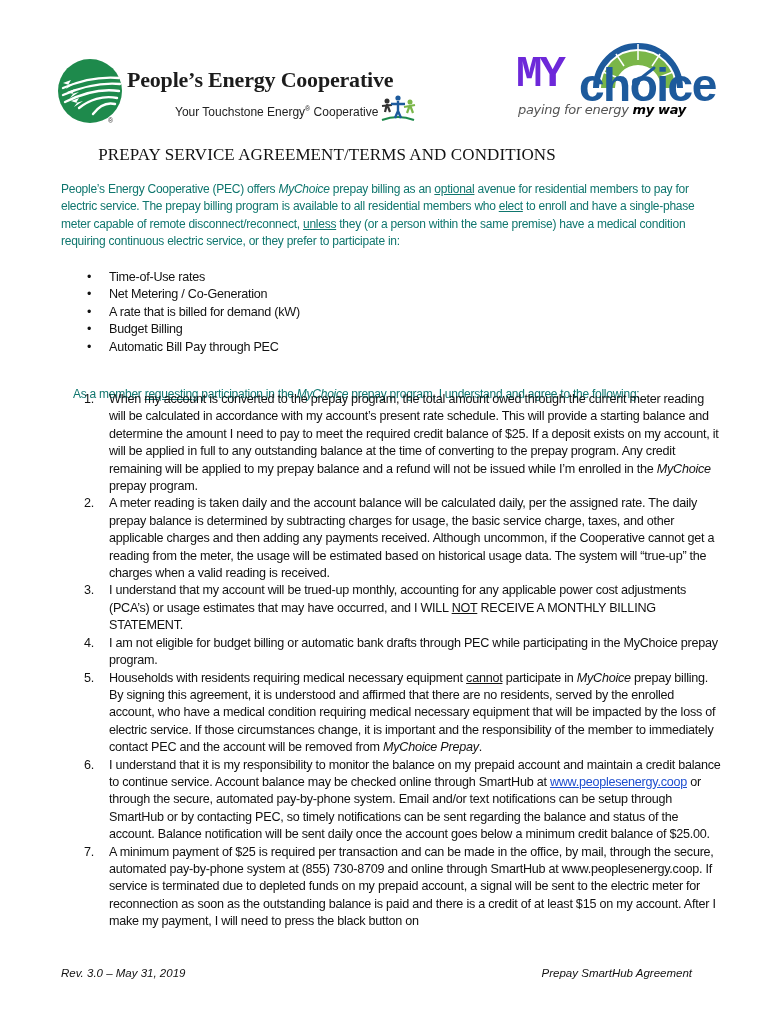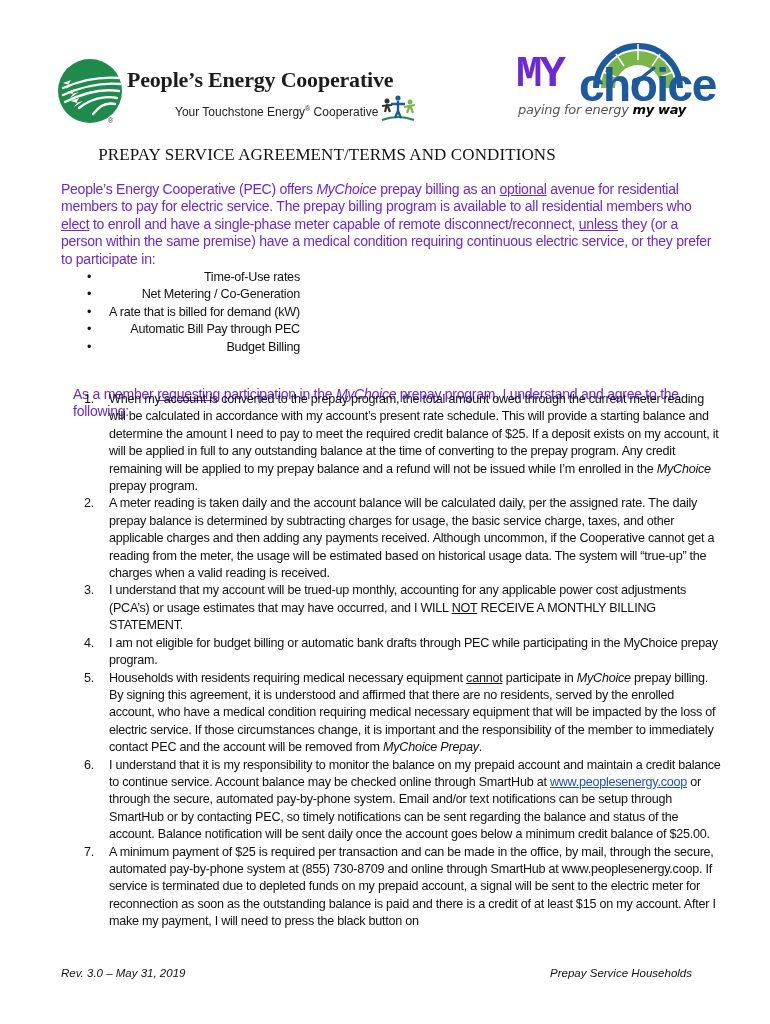--- a/index.html
+++ b/index.html
@@ -137,44 +137,43 @@
       font-size: 17px;
       color: #111;
       letter-spacing: 0.1px;
     }
 
     
     .body-text {
       position: absolute;
       left: 61px;
       width: 655px;
-      font-size: 14px;
+      font-size: 12px;
       line-height: 17.4px;
-      color: #6d28d9;
+      color: #0f766e;
       letter-spacing: -0.25px;
     }
     .intro { top: 181px; }
     u { text-decoration: underline; }
     em { font-style: italic; }
 
     .bullets {
       position: absolute;
       left: 87px;
       top: 269px;
       margin: 0;
       padding: 0;
       list-style: none;
       font-size: 12.6px;
       line-height: 17.4px;
       letter-spacing: -0.25px;
     }
     .bullets li {
       position: relative;
       padding-left: 22px;
-      text-align: right;
     }
     .bullets li::before {
       content: "\2022";
       position: absolute;
       left: 0;
       top: 0;
     }
 
     .agree-lead { top: 374px; }
 
@@ -284,22 +283,22 @@
   <div class="doc-title">PREPAY SERVICE AGREEMENT/TERMS AND CONDITIONS</div>
 
   <p class="body-text intro" style="margin:0;">
     <span>People’s Energy Cooperative (PEC) offers </span><em>MyChoice</em><span> prepay billing as an </span><u>optional</u><span> avenue for residential members to pay for electric service.  The prepay billing program is available to all residential members who </span><u>elect</u><span> to enroll and have a single-phase meter capable of remote disconnect/reconnect, </span><u>unless</u><span> they (or a person within the same premise) have a medical condition requiring continuous electric service, or they prefer to participate in:</span>
   </p>
 
   <ul class="bullets">
     <li>Time-of-Use rates</li>
     <li>Net Metering / Co-Generation</li>
     <li>A rate that is billed for demand (kW)</li>
+    <li>Budget Billing</li>
     <li>Automatic Bill Pay through PEC</li>
-    <li>Budget Billing</li>
   </ul>
 
   <p class="body-text agree-lead" style="margin:12px;">
     <span>As a member </span><u>requesting</u><span> participation in the </span><em>MyChoice</em><span> prepay program, I understand and agree to the following:</span>
   </p>
 
   <ol class="numbered">
     <li>
       <span class="num">1.</span>
       <span>When my account is converted to the prepay program, the total amount owed through the current meter reading will be calculated in accordance with my account’s present rate schedule.  This will provide a starting balance and determine the amount I need to pay to meet the required credit balance of $25.  If a deposit exists on my account, it will be applied in full to any outstanding balance at the time of converting to the prepay program.  Any credit remaining will be applied to my prepay balance and a refund will not be issued while I’m enrolled in the </span><em>MyChoice</em><span> prepay program.</span>
@@ -324,14 +323,14 @@
       <span class="num">6.</span>
       <span>I understand that it is my responsibility to monitor the balance on my prepaid account and maintain a credit balance to continue service.  Account balance may be checked online through SmartHub at </span><a class="link">www.peoplesenergy.coop</a><span> or through the secure, automated pay-by-phone system.  Email and/or text notifications can be setup through SmartHub or by contacting PEC, so timely notifications can be sent regarding the balance and status of the account. Balance notification will be sent daily once the account goes below a minimum credit balance of $25.00.</span>
     </li>
     <li>
       <span class="num">7.</span>
       <span>A minimum payment of $25 is required per transaction and can be made in the office, by mail, through the secure, automated pay-by-phone system at (855) 730-8709 and online through SmartHub at www.peoplesenergy.coop.  If service is terminated due to depleted funds on my prepaid account, a signal will be sent to the electric meter for reconnection as soon as the outstanding balance is paid and there is a credit of at least $15 on my account.  After I make my payment, I will need to press the black button on</span>
     </li>
   </ol>
 
   <div class="footer-left">Rev. 3.0 – May 31, 2019</div>
-  <div class="footer-right">Prepay Service Households</div>
+  <div class="footer-right">Prepay SmartHub Agreement</div>
 </div>
 
 </body></html>

